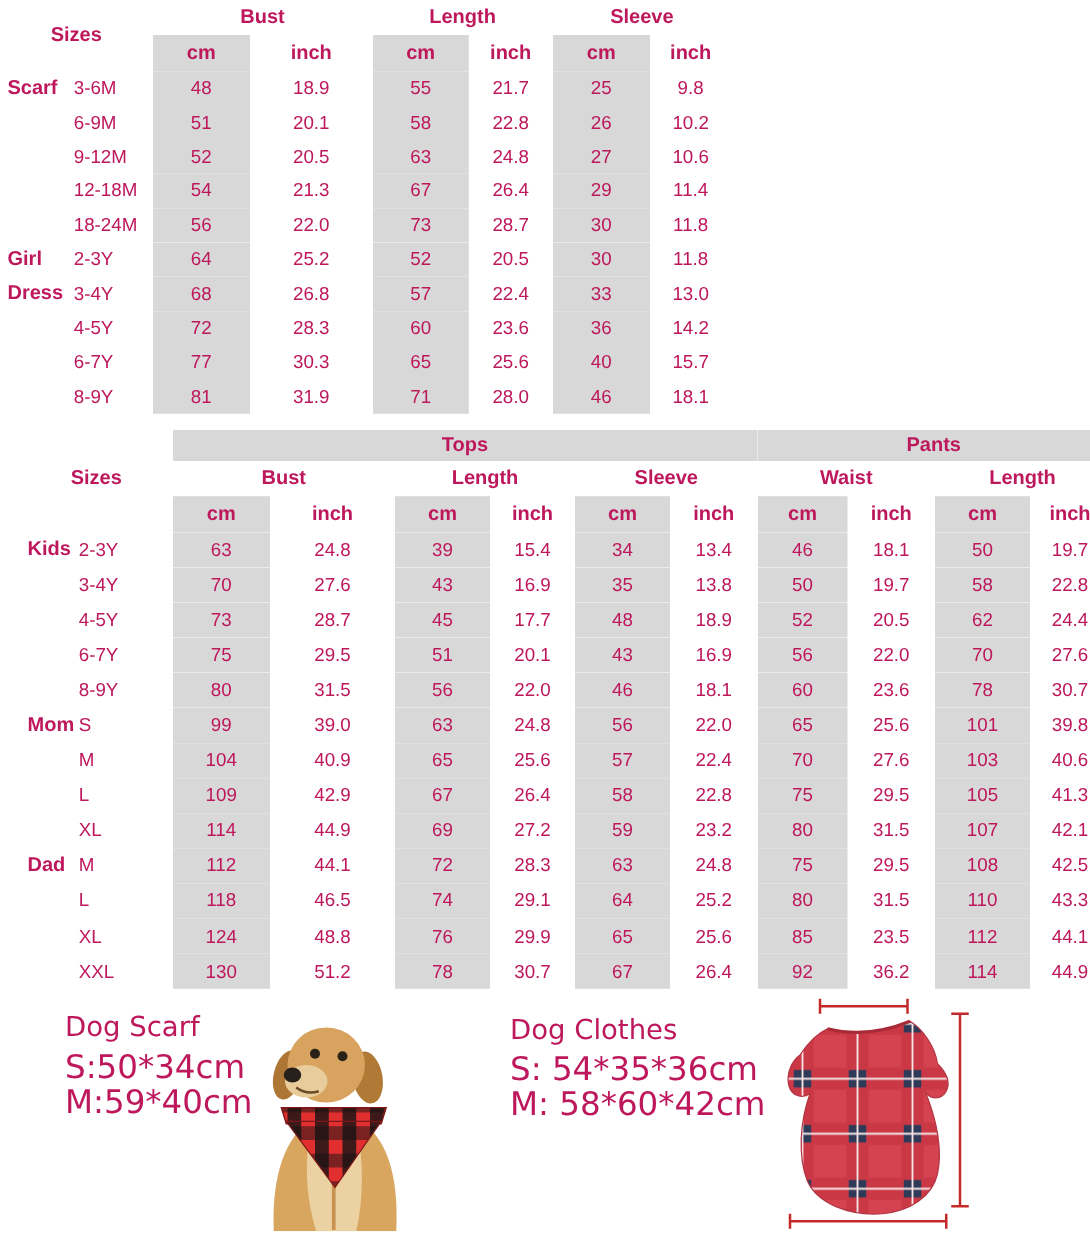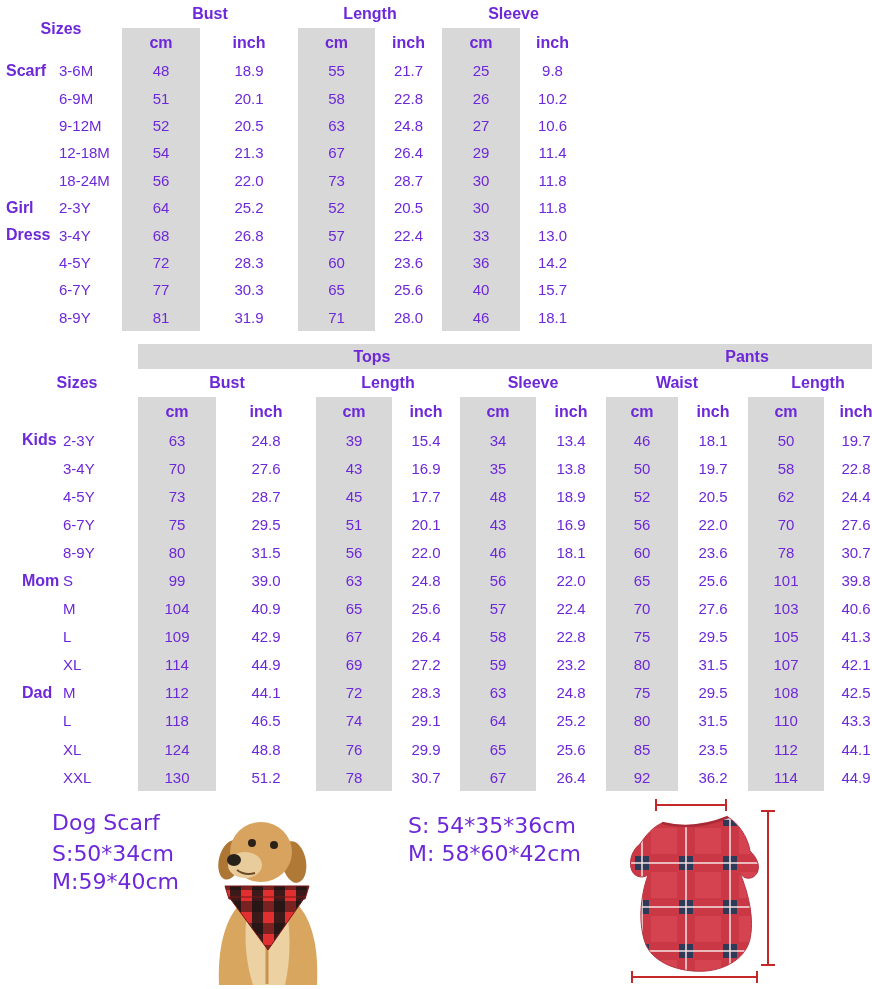--- a/index.html
+++ b/index.html
@@ -1,38 +1,38 @@
 <!DOCTYPE html>
 <html><head>
 <meta charset="utf-8">
 <style>
   html,body{margin:0;padding:0;background:#fff;}
   #page{position:relative;width:872px;height:989px;background:#ffffff;overflow:hidden;
-        font-family:"Liberation Sans",sans-serif;color:#6d28d9;}
+        font-family:"Liberation Sans",sans-serif;color:#be185d;}
   table{border-collapse:collapse;table-layout:fixed;position:absolute;border-spacing:0;}
   th,td{padding:0;margin:0;text-align:center;vertical-align:middle;white-space:nowrap;overflow:hidden;}
   th{font-weight:bold;font-size:16px;}
   td{font-size:15px;}
   .cm-col{background:#d8d8d8;}
   .band{background:#d8d8d8;}
   td.group{text-align:left;font-weight:bold;font-size:16px;padding-left:6px;}
   td.size{text-align:left;font-weight:normal;padding-left:1px;}
   #t1{left:0;top:0;width:585px;}
   #t1 thead tr:nth-child(1){height:28px;}
   #t1 thead tr:nth-child(2){height:29px;}
   #t1 tbody tr{height:27.4px;}
   #t2{left:0;top:344px;width:872px;margin-left:16px;}
   #t2 thead tr.bandrow{height:25px;}
   #t2 thead tr.grouprow{height:28px;}
   #t2 thead tr.unitrow{height:29px;}
   #t2 tbody tr{height:28.1px;}
   .sizes-th2{vertical-align:top;padding-top:5px;}
   .dogblock{position:absolute;font-family:"DejaVu Sans",sans-serif;}
   .dog-title{font-size:22px;margin-bottom:5px;}
-  .size-line{font-size:22px;line-height:28px;}
+  .size-line{font-size:26px;line-height:28px;}
   #scarf-block{left:52px;top:810px;}
   #clothes-block{left:408px;top:812px;}
   svg{position:absolute;}
   #dog-svg{left:197px;top:802px;}
   #clothes-svg{left:620px;top:797px;}
 </style>
 </head>
 <body>
 <div id="page">
 
@@ -420,20 +420,21 @@
   <ellipse cx="48" cy="63" rx="17" ry="13" fill="#e9cc9b"></ellipse>
   <ellipse cx="37" cy="58" rx="7" ry="6" fill="#27201b"></ellipse>
   <path d="M40,68 Q48,74 58,71" stroke="#6b4b25" stroke-width="2" fill="none"></path>
   <circle cx="55" cy="41" r="4" fill="#2a2118"></circle>
   <circle cx="77" cy="43" r="4" fill="#2a2118"></circle>
   <polygon points="28,84 112,84 108,97 32,97" fill="url(#buffalo)" stroke="#7e1717" stroke-width="1"></polygon>
   <polygon points="32,95 108,95 71,148" fill="url(#buffalo)" stroke="#7e1717" stroke-width="1"></polygon>
 </svg>
 
 <div id="clothes-block" class="dogblock">
+  <div class="dog-title">Dog Clothes</div>
   <div>
         <div class="size-line">S: 54*35*36cm</div>
         <div class="size-line">M: 58*60*42cm</div>
       </div>
 </div>
 
 <svg id="clothes-svg" width="252" height="190" viewBox="0 0 252 190" xmlns="http://www.w3.org/2000/svg">
   <defs>
     <pattern id="tartan" width="44" height="44" patternUnits="userSpaceOnUse">
       <rect width="44" height="44" fill="#d64350"></rect>

